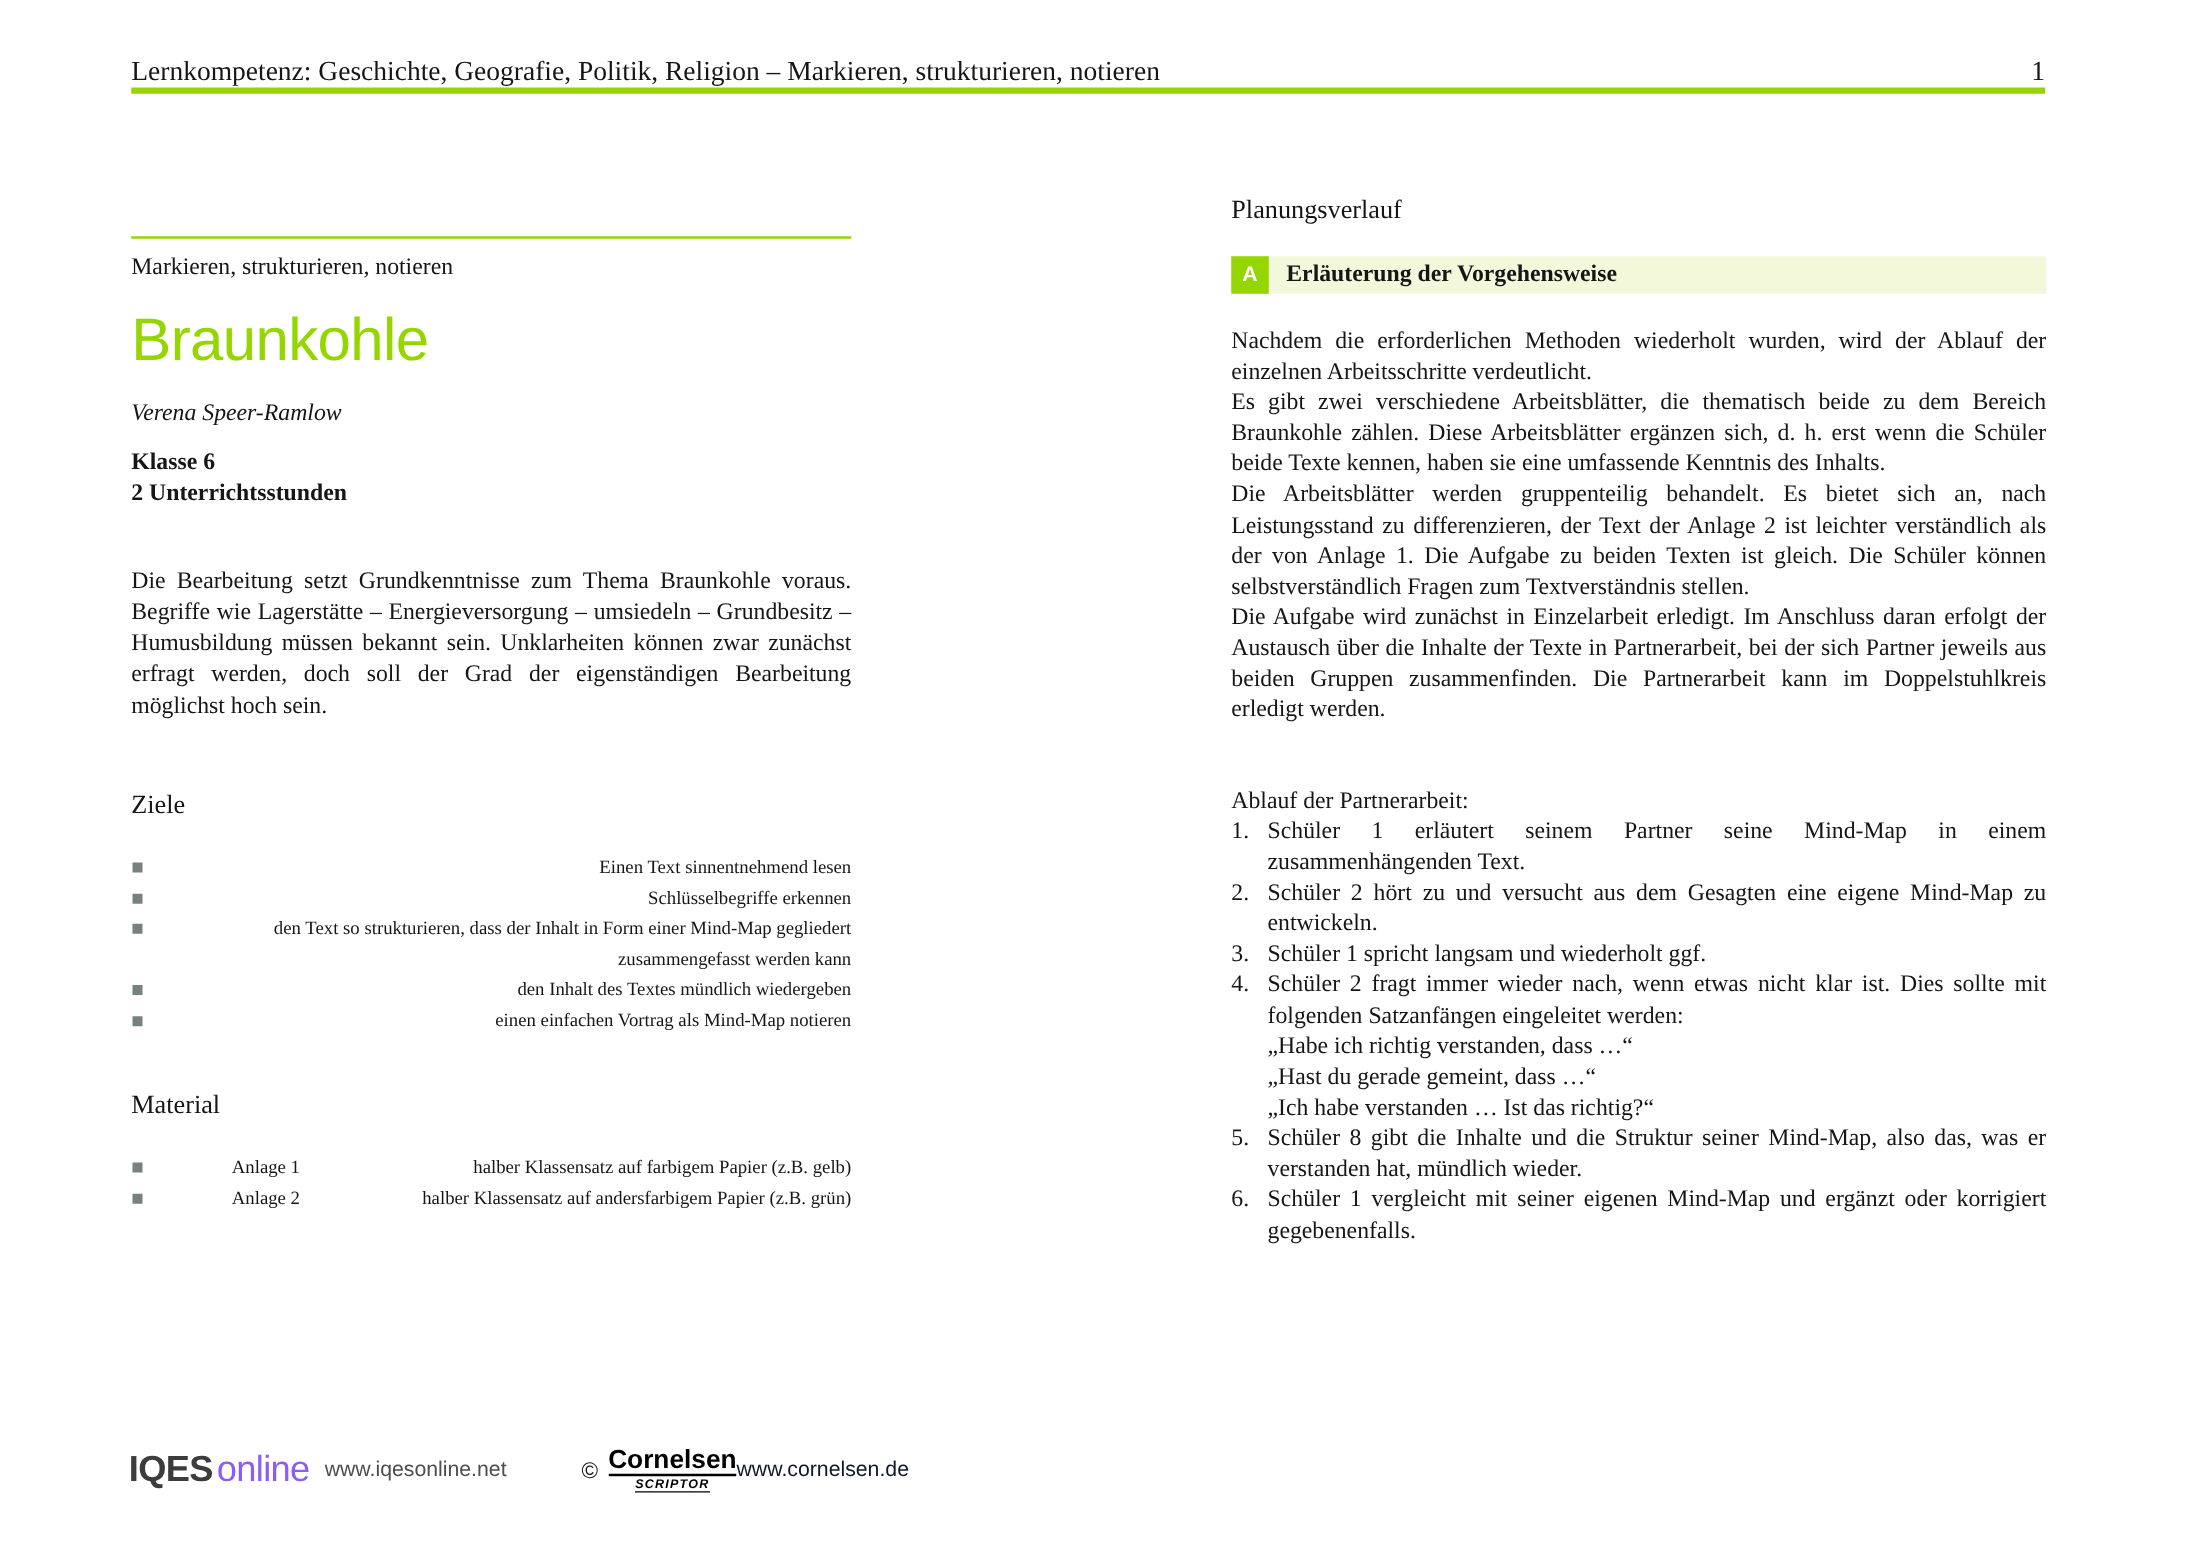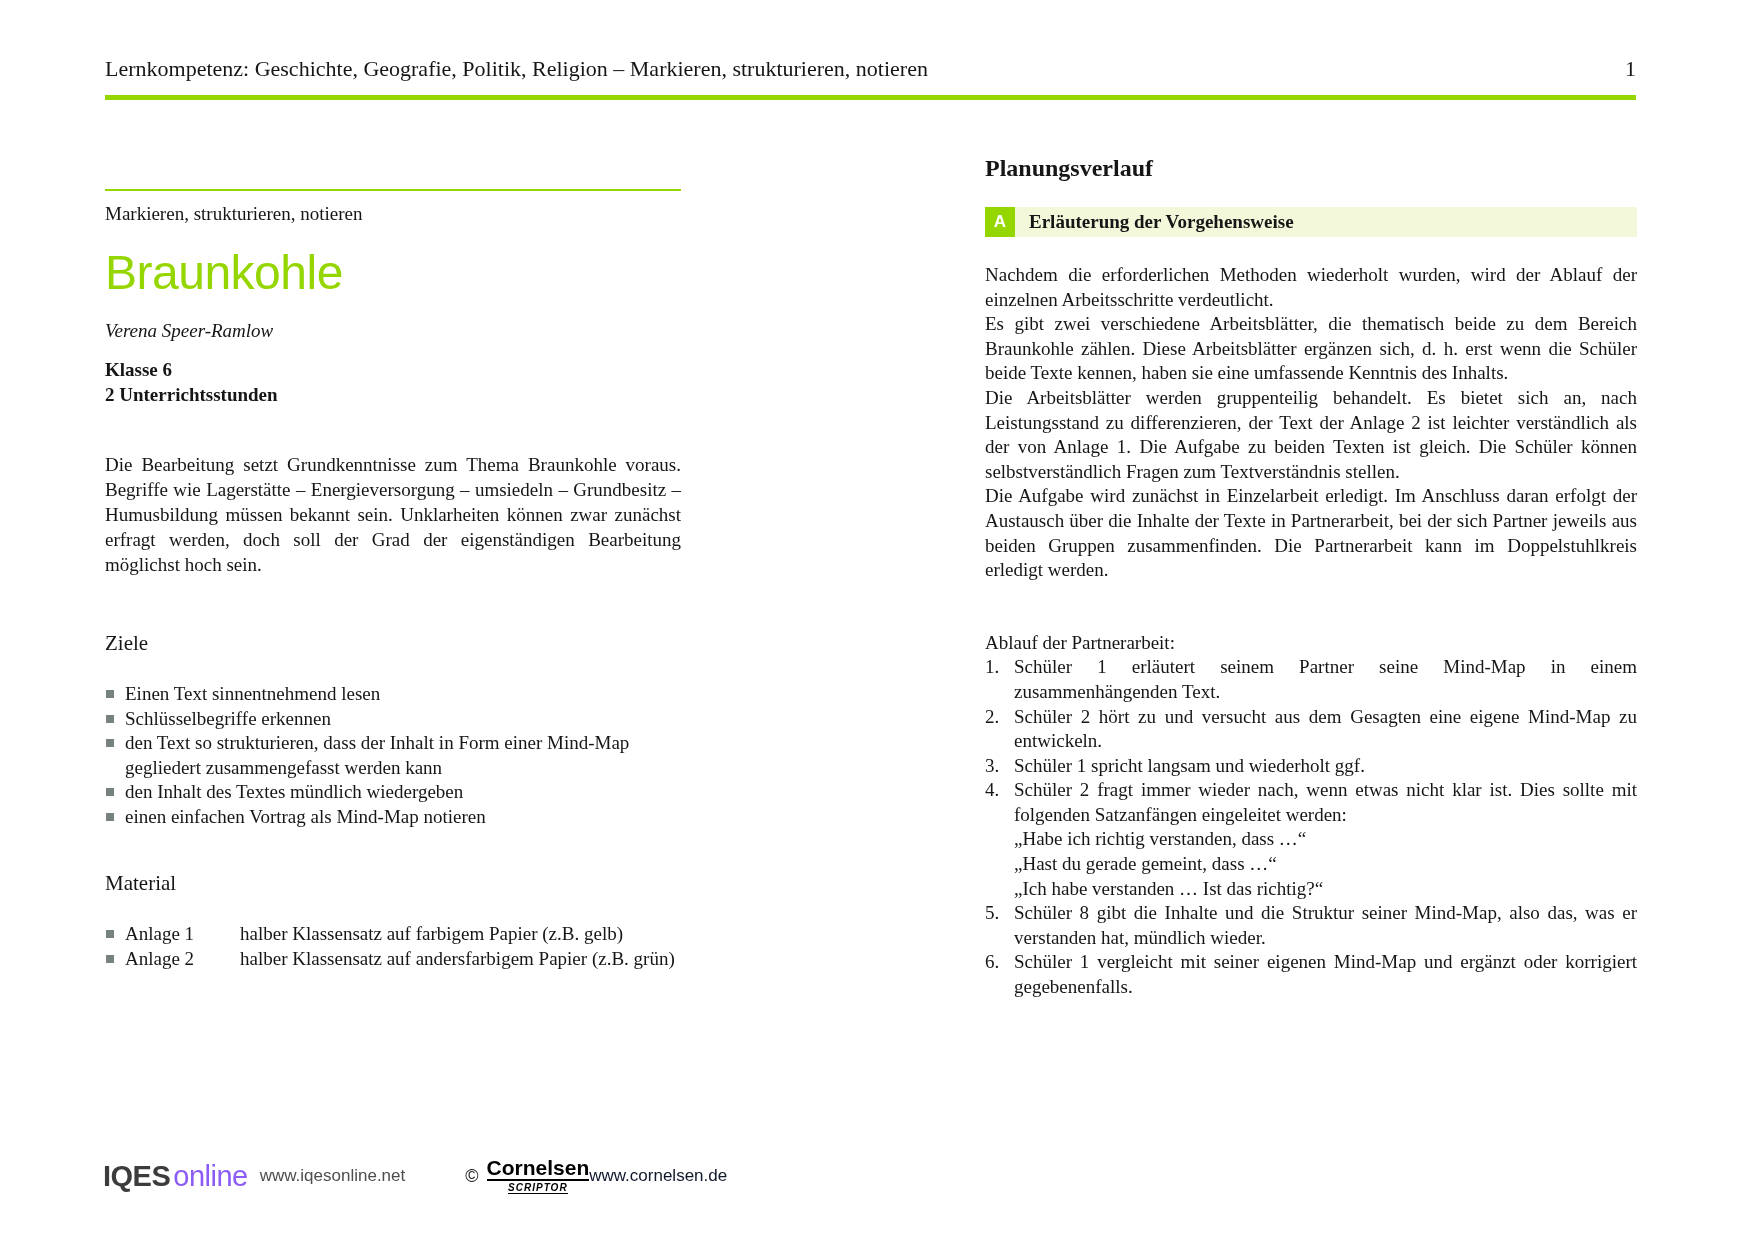--- a/index.html
+++ b/index.html
@@ -11,24 +11,23 @@
   html,body{width:1754px;height:1240px;background:#ffffff;}
   body{
     position:relative;
     font-family:"Liberation Serif", serif;
     color:#161616;
     overflow:hidden;
   }
 
   
   .page-header{
-    position:absolute; left:105px; right:118px; top:56px;
+    position:absolute; left:105px; right:118px; top:44px;
     display:flex; justify-content:space-between; align-items:flex-end;
     font-size:22px;
-    padding-bottom:13px;
     border-bottom:5px solid var(--accent);
   }
 
   
   .col-left{position:absolute; left:105px; top:189px; width:576px;}
   .col-right{position:absolute; left:985px; top:155px; width:652px;}
 
   .rule{border-top:2px solid var(--accent); width:100%;}
 
   .kicker{margin-top:12px; font-size:19px;}
@@ -50,33 +49,33 @@
   .just{text-align:justify;}
   .intro{margin-top:45px;}
 
   .sub-heading{font-size:21px; font-weight:normal;}
   .ziele-heading{margin-top:54px;}
   .material-heading{margin-top:42px;}
 
   ul.plain{list-style:none; margin-top:26px;}
   ul.plain li{
     display:flex; align-items:flex-start;
-    font-size:19px; line-height:24.5px;
+    font-size:15px; line-height:24.5px;text-align:right;
   }
   .sq{
     flex:none; width:8px; height:8px;
     background:var(--bullet);
     margin:8px 11px 0 1px;
   }
   .li-text{flex:1;}
   .mat-label{flex:none; width:115px;}
   .mat-desc{flex:1;}
 
   
-  .plan-heading{font-size:24px; font-weight:bold;}
+  .plan-heading{font-size:21px; font-weight:normal;}
   .band{
     margin-top:25px;
     background:var(--band);
     display:flex; align-items:center;
     height:30px;
   }
   .badge{
     flex:none; width:30px; height:30px;
     background:var(--accent);
     color:#ffffff;

